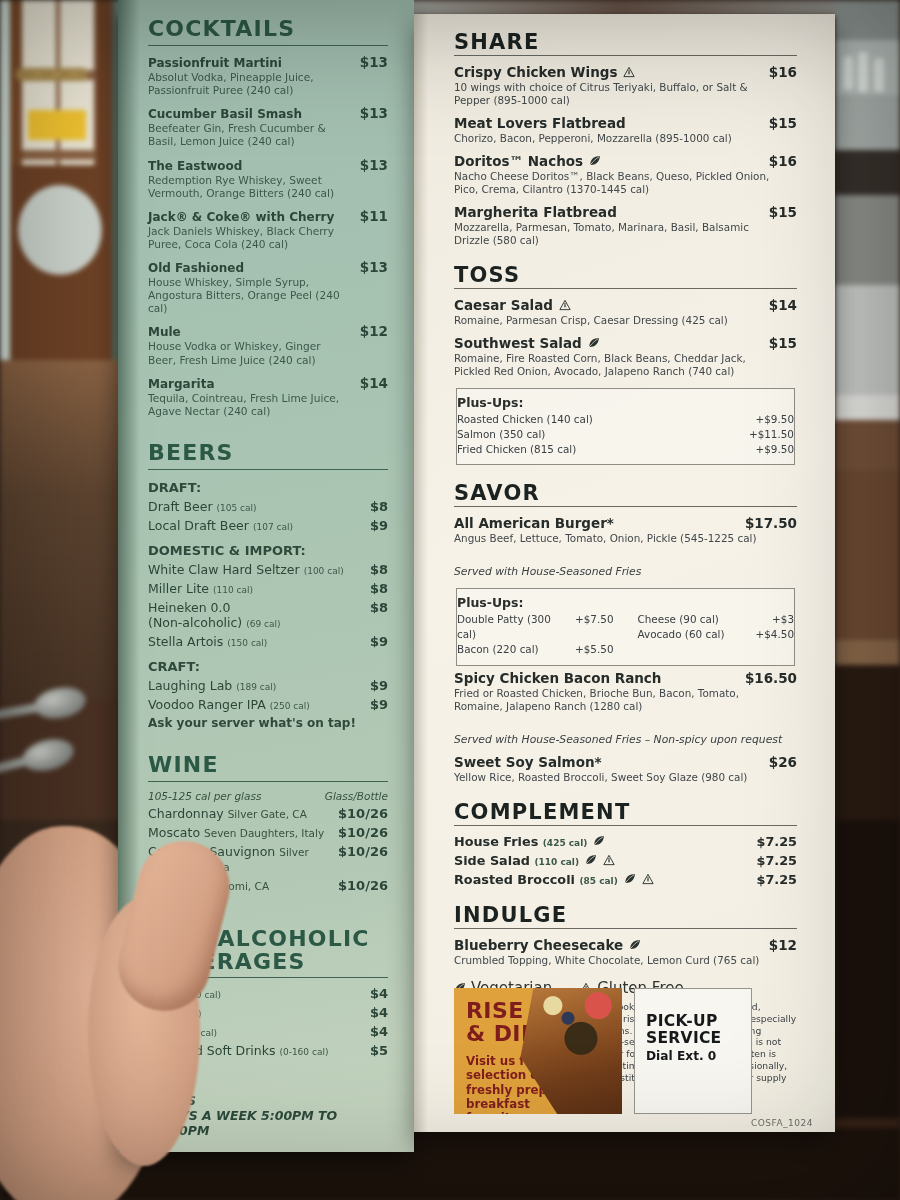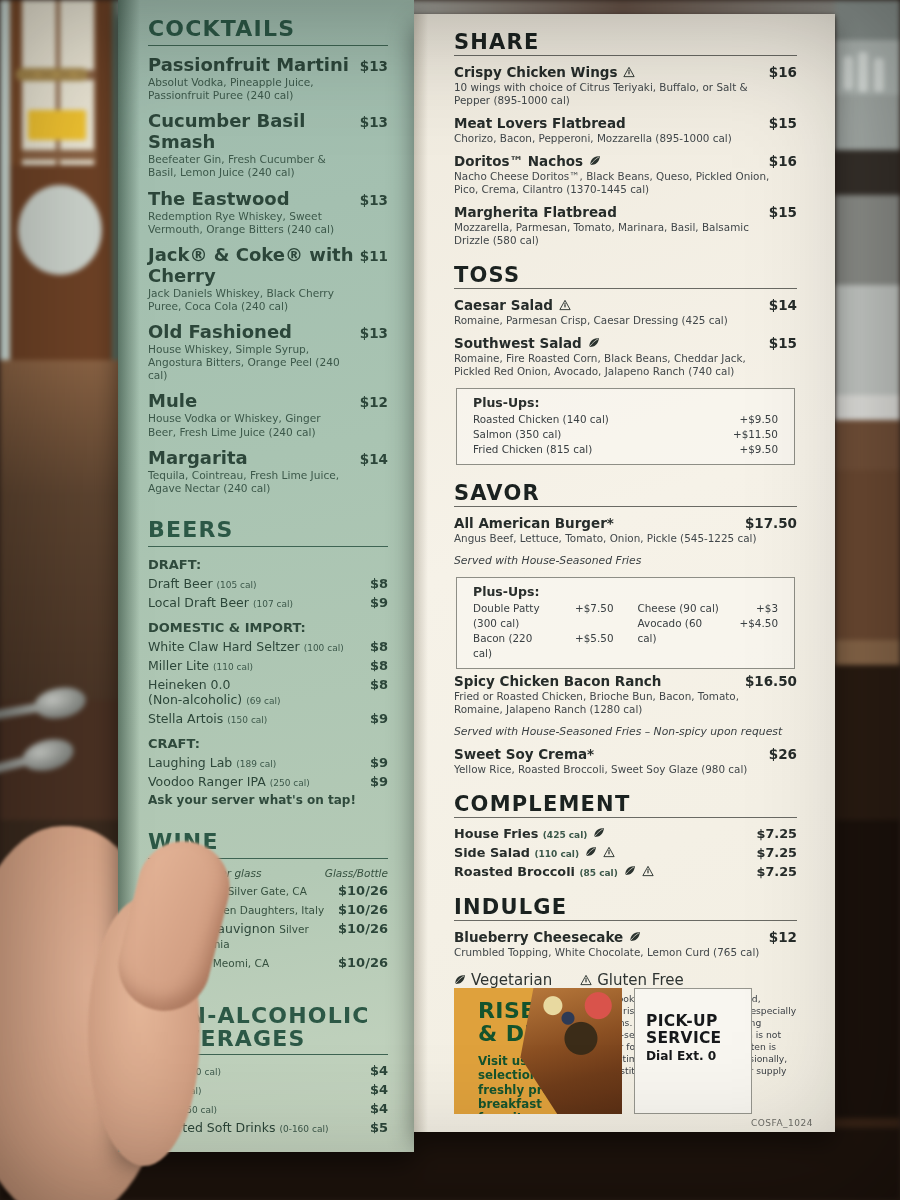--- a/index.html
+++ b/index.html
@@ -62,56 +62,56 @@
        box-shadow:0 12px 24px rgba(0,0,0,.45);}
   .panel-right::before{content:"";position:absolute;left:0;top:0;bottom:0;width:14px;
        background:linear-gradient(90deg,rgba(90,80,60,.28),rgba(90,80,60,0));}
   
   .hL{color:#2c5846;font-size:22px;font-weight:bold;letter-spacing:1.2px;
       border-bottom:1.5px solid #3e6453;padding-bottom:4px;margin:0 0 8px;}
   .hR{color:#1b2220;font-size:21px;font-weight:bold;letter-spacing:1.2px;
       border-bottom:1px solid #6a6a64;padding-bottom:1px;margin:0 0 8px;}
   .row{display:flex;justify-content:space-between;align-items:baseline;}
   .itm{margin-bottom:8px;}
-  .nm{font-size:18px;font-weight:bold;color:#2c463a;}
+  .nm{font-size:12px;font-weight:bold;color:#2c463a;}
   .pr{font-size:13.5px;font-weight:bold;color:#2c463a;white-space:nowrap;}
   .ds{font-size:10.6px;line-height:1.24;color:#3c584a;width:84%;margin-top:1px;}
   .glbl{font-size:13px;font-weight:bold;color:#2f4a3c;margin:10px 0 4px;}
   .brow{margin:4px 0;}
   .nm2{font-size:12.5px;color:#2c4639;max-width:200px;}
   .cal{font-size:9px;color:#3c584a;}
   .pr2{font-size:13px;font-weight:bold;color:#2c463a;}
   .note-left{font-size:12px;font-weight:bold;color:#2f4a3c;margin-top:0;}
   .wnote{font-style:italic;font-size:10.5px;color:#35503f;}
   .wsub{font-size:10.5px;color:#35503f;}
   .hours{margin-top:36px;font-style:italic;color:#2d4a3b;}
   .hours .h1{font-size:12px;font-weight:bold;}
   .hours .h2{font-size:12.5px;font-weight:bold;}
   .secL{margin-top:22px;}
   
   .nmR{font-size:13.5px;font-weight:bold;color:#262c2a;}
   .prR{font-size:13.5px;font-weight:bold;color:#262c2a;white-space:nowrap;}
   .dsR{font-size:10.4px;line-height:1.25;color:#41474a;width:92%;margin-top:1px;}
   .addln{font-size:10.8px;color:#33383b;margin-top:4px;}
   .addln b{font-weight:bold;}
-  .ital{font-style:italic;font-size:10.8px;color:#3a4043;margin:9px 0 0;}
+  .ital{font-style:italic;font-size:10.8px;color:#3a4043;margin:20px 0 0;}
   .secR{margin-top:16px;}
-  .pu{border:1px solid #8e8e86;padding:6px 16px 8px;margin:10px 2px 4px;background:rgba(255,255,255,.28);}
+  .pu{border:1px solid #8e8e86;padding:6px 0 8px;margin:10px 2px 4px;background:rgba(255,255,255,.28);}
   .pu-t{font-weight:bold;font-size:12.5px;color:#2a2f2d;margin-bottom:2px;}
   .pu-row{display:flex;justify-content:space-between;font-size:10.4px;color:#3a4043;line-height:1.42;gap:23px;}
   .pu2{display:grid;grid-template-columns:1fr 1fr;column-gap:24px;}
   .crow{display:flex;justify-content:space-between;margin:4px 0;font-size:12.8px;font-weight:bold;color:#262c2a;}
   .icn{display:inline-block;width:12px;height:12px;vertical-align:-1px;margin-left:6px;color:#2b332f;}
   .icn svg{display:block;width:12px;height:12px;}
   .legend{display:flex;gap:28px;align-items:center;font-size:15px;color:#2e3432;margin:12px 0 4px;}
   .legend .icn{margin-left:0;margin-right:5px;}
   .notice{font-size:9.2px;line-height:1.3;color:#3c4146;margin-top:2px;}
   .promos{position:absolute;left:40px;right:38px;bottom:18px;display:flex;gap:12px;z-index:2;}
   .rise{width:168px;height:126px;background:#dfa13c;position:relative;box-sizing:border-box;
-        padding:12px 24px;color:#14532d;overflow:hidden;}
+        padding:12px 12px;color:#7f1d1d;overflow:hidden;}
   .rise-t{font-size:22px;font-weight:bold;line-height:1.04;letter-spacing:.4px;}
   .rise-b{font-size:11.8px;margin-top:8px;width:118px;line-height:1.22;font-weight:bold;}
   .toast{position:absolute;right:0;top:0;width:108px;height:126px;
       background:
        radial-gradient(circle at 78% 14%,#d9534b 0 13px,transparent 14px),
        radial-gradient(circle at 50% 24%,#2e3a55 0 6px,transparent 7px),
        radial-gradient(circle at 36% 14%,#e8d9a0 0 9px,transparent 10px),
        radial-gradient(circle at 62% 40%,#3b2c18 0 16px,transparent 17px),
        linear-gradient(165deg,#b97a3c 0%,#8a4f22 45%,#6f3c1a 70%,#5a2f14 100%);
       clip-path:polygon(18% 0,100% 0,100% 100%,40% 100%,6% 55%);}
@@ -422,21 +422,21 @@
     <div class="itm">
       <div class="row">
           <span class="nmR">Spicy Chicken Bacon Ranch</span>
           <span class="prR">$16.50</span>
         </div>
       <div class="dsR">Fried or Roasted Chicken, Brioche Bun, Bacon, Tomato, Romaine, Jalapeno Ranch (1280 cal)</div>
       <div class="ital">Served with House-Seasoned Fries – Non-spicy upon request</div>
     </div>
     <div class="itm">
       <div class="row">
-          <span class="nmR">Sweet Soy Crema*</span>
+          <span class="nmR">Sweet Soy Salmon*</span>
           <span class="prR">$26</span>
         </div>
       <div class="dsR">Yellow Rice, Roasted Broccoli, Sweet Soy Glaze (980 cal)</div>
     </div>
   </div>
 
   <div class="secR">
     <h2 class="hR">COMPLEMENT</h2>
     <div class="crow">
         <span><span>House Fries</span> <span class="cal">(425 cal)</span><span class="icn"><svg viewBox="0 0 14 14">

